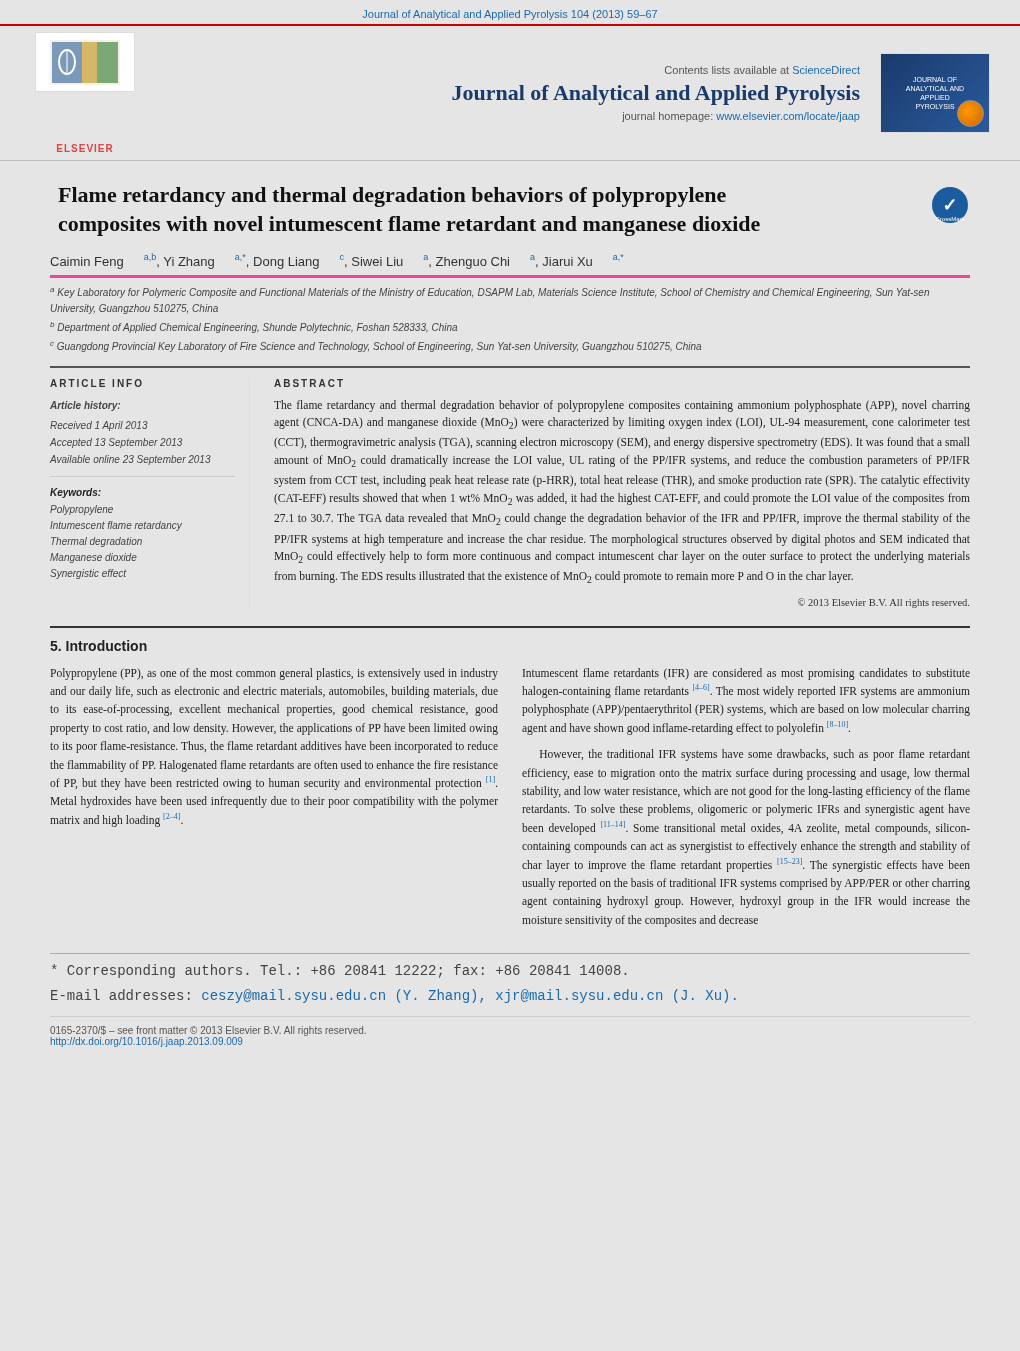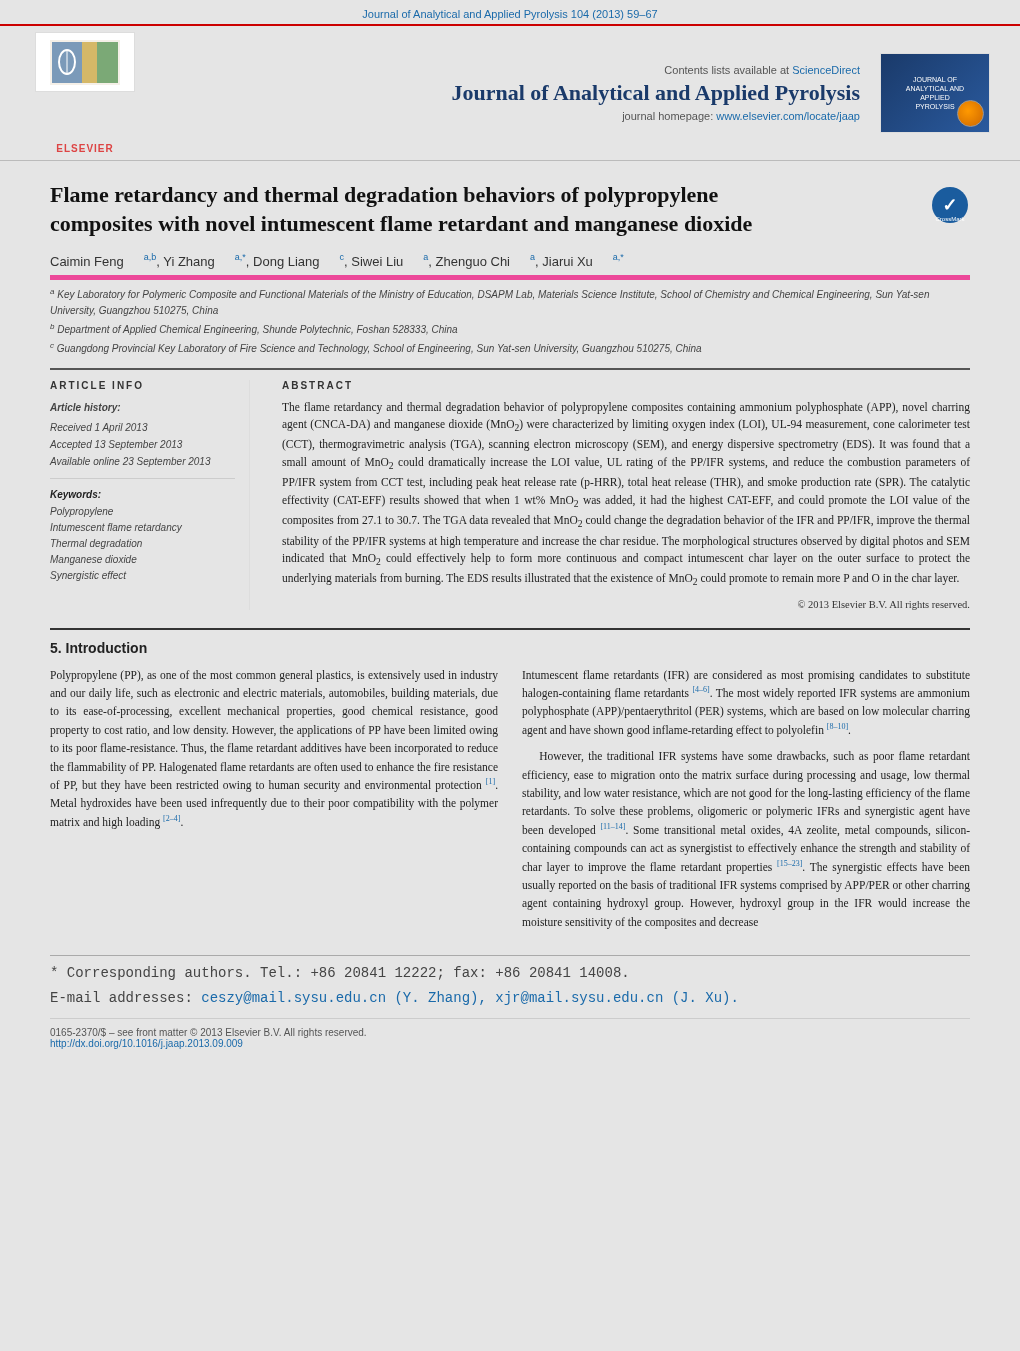--- a/index.html
+++ b/index.html
@@ -135,20 +135,21 @@
       justify-content: space-between;
     }
     .article-title {
       font-size: 22px;
       font-weight: bold;
       color: #111;
       line-height: 1.3;
       max-width: 760px;
       font-family: 'Times New Roman', Times, serif;
       margin-bottom: 14px;
+      margin-left: 8px;
     }
     .crossmark-icon {
       width: 40px;
       height: 40px;
       margin-top: 4px;
       flex-shrink: 0;
     }
     .authors {
       font-size: 13px;
       color: #333;
@@ -162,32 +163,32 @@
       margin-left: 20px;
     }
     .asterisk { color: #1a6aaa; }
     .affiliations {
       font-size: 10px;
       color: #444;
       font-style: italic;
       font-family: Arial, sans-serif;
       line-height: 1.6;
       margin-bottom: 10px;
-      border-top: 5px solid #ec4899;
+      border-top: 3px solid #ec4899;
       padding-top: 6px;
     }
     .affil-line { margin-bottom: 2px; }
     .affil-super {
       font-size: 8px;
       vertical-align: super;
     }
     
     .two-col {
       display: flex;
-      gap: 32px;
+      gap: 24px;
       border-top: 2px solid #555;
       padding-top: 10px;
       margin-top: 4px;
     }
     .col-left {
       width: 200px;
       flex-shrink: 0;
       border-right: 1px solid #ddd;
       padding-right: 14px;
     }

